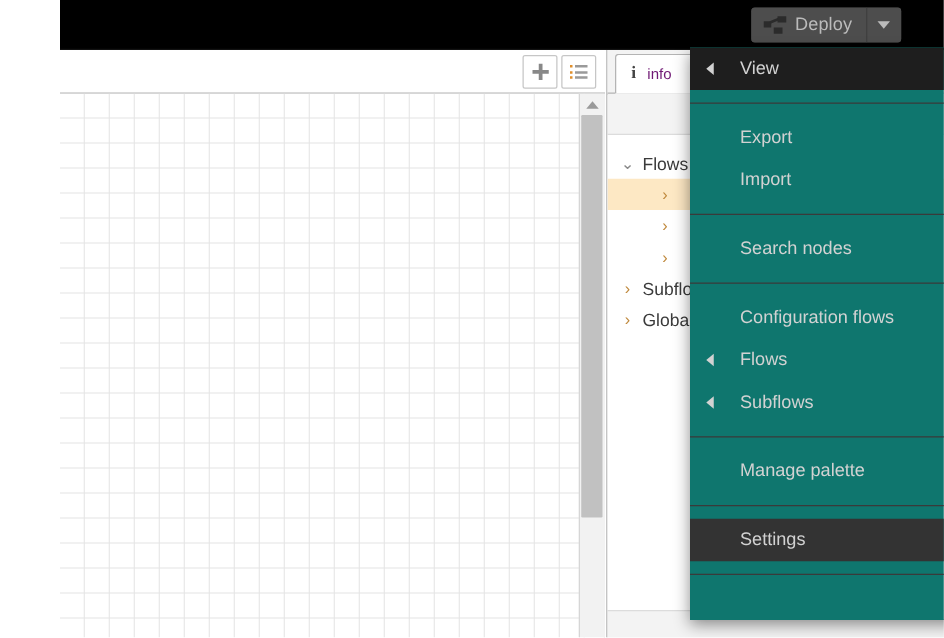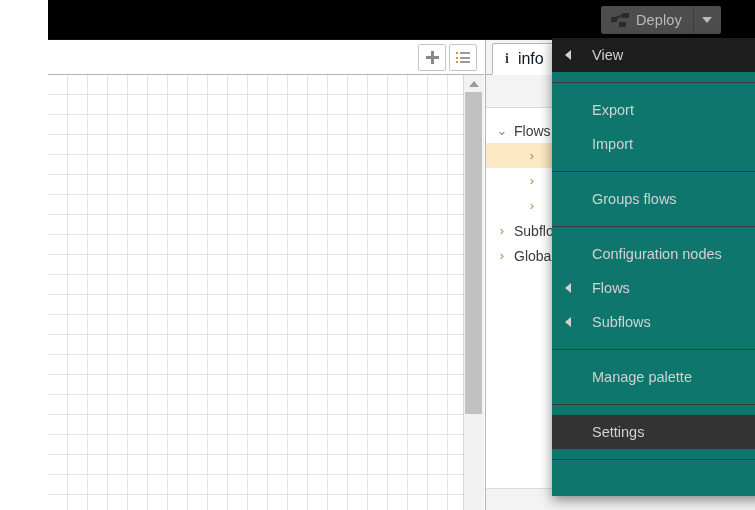--- a/index.html
+++ b/index.html
@@ -293,22 +293,22 @@
     cursor: default;
   }
   .sb-tab .ico-i {
     font-family: "Liberation Serif", serif;
     font-weight: bold;
     font-style: normal;
     font-size: 14px;
     color: #444444;
   }
   .sb-tab .sb-tab-label {
-    font-size: 16px;
-    color: #0f172a;
+    font-size: 12px;
+    color: #701a75;
   }
 
   .sb-toolstrip {
     position: absolute;
     top: 36px; left: 0;
     width: 318px;
     height: 32px;
     background: #f3f3f3;
     border-bottom: 1px solid #dcdcdc;
   }
@@ -521,27 +521,27 @@
       <div class="mi pad-lg">
         <span class="mi-label">Export</span>
       </div>
       <div class="mi pad-lg">
         <span class="mi-label">Import</span>
       </div>
       <div class="mgap-md"></div>
       <div class="msep"></div>
       <div class="mgap-md"></div>
       <div class="mi pad-lg">
-        <span class="mi-label">Groups flows</span>
+        <span class="mi-label">Search nodes</span>
       </div>
       <div class="mgap-md"></div>
       <div class="msep"></div>
       <div class="mgap-md"></div>
       <div class="mi pad-lg">
-        <span class="mi-label">Configuration nodes</span>
+        <span class="mi-label">Configuration flows</span>
       </div>
       <div class="mi pad-lg has-arrow">
         <span class="mi-arrow"></span>
         <span class="mi-label">Flows</span>
       </div>
       <div class="mi pad-lg has-arrow">
         <span class="mi-arrow"></span>
         <span class="mi-label">Subflows</span>
       </div>
       <div class="mgap-md"></div>

